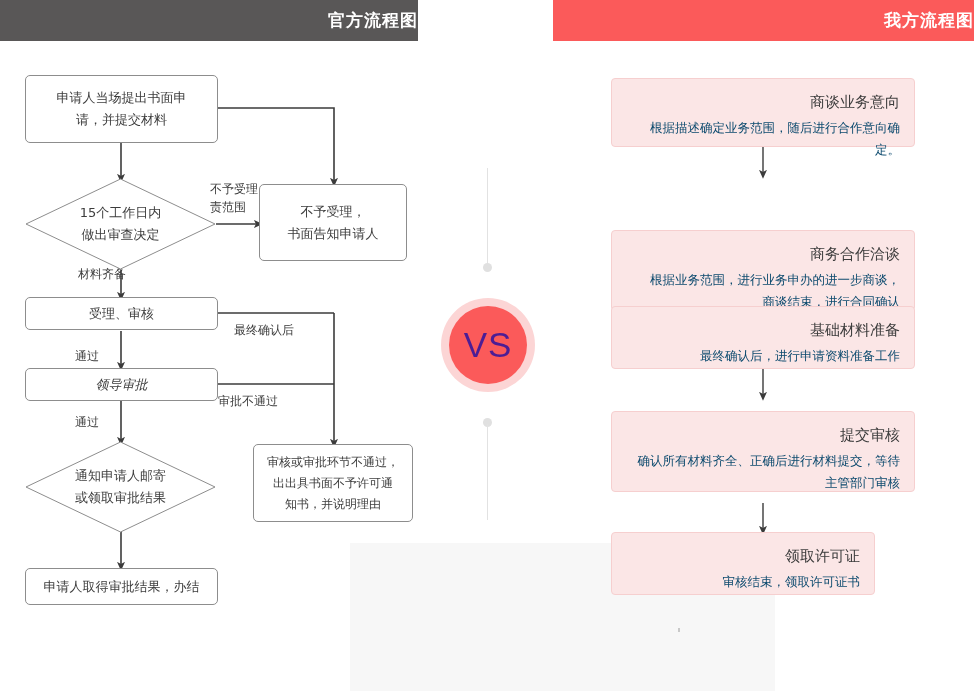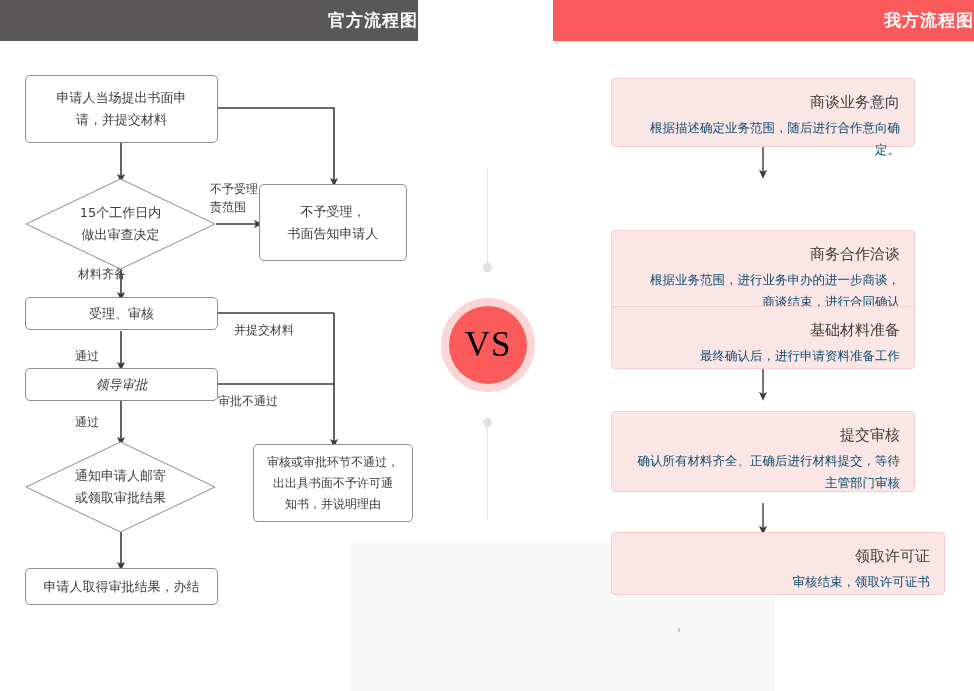--- a/index.html
+++ b/index.html
@@ -64,22 +64,22 @@
 
   
   .vs-ring{
     position:absolute;left:441px;top:298px;width:94px;height:94px;
     border-radius:50%;background:#fcd5d5;
   }
   .vs-core{
     position:absolute;left:449px;top:306px;width:78px;height:78px;
     border-radius:50%;background:#fb5a5a;
     display:flex;align-items:center;justify-content:center;
-    color:#000000;font-size:35px;font-weight:normal;letter-spacing:1px;
-    font-family:Liberation Serif, serif;
+    color:#4c1d95;font-size:35px;font-weight:normal;letter-spacing:1px;
+    font-family:Liberation Sans, sans-serif;
   }
   .vs-line{position:absolute;left:487px;width:1px;background:#e2e2e2;}
   .vs-line.top{top:168px;height:96px;}
   .vs-line.bot{top:424px;height:96px;}
   .vs-dot{
     position:absolute;left:483px;width:9px;height:9px;border-radius:50%;
     background:#e0e0e0;
   }
   .vs-dot.top{top:263px;}
   .vs-dot.bot{top:418px;}
@@ -169,21 +169,21 @@
   </div>
 
   <div class="node" style="left:25px;top:568px;width:193px;height:37px;">
     <span style="white-space:pre-line">申请人取得审批结果，办结</span>
   </div>
 
   <div class="edge-label wrap" style="left:210px;top:180px;">不予受理
 责范围</div>
   <div class="edge-label" style="left:38px;top:265px;margin-left:40px;">材料齐备</div>
   <div class="edge-label" style="left:75px;top:347px;">通过</div>
-  <div class="edge-label" style="left:234px;top:321px;">并提交材料</div>
+  <div class="edge-label" style="left:234px;top:321px;">最终确认后</div>
   <div class="edge-label" style="left:218px;top:392px;">审批不通过</div>
   <div class="edge-label" style="left:75px;top:413px;">通过</div>
 
   <div class="vs-line top"></div>
   <div class="vs-dot top"></div>
   <div class="vs-ring"></div>
   <div class="vs-core">
     <span>VS</span>
   </div>
   <div class="vs-dot bot"></div>
@@ -213,18 +213,18 @@
     <div class="t">基础材料准备</div>
     <div class="d" style="white-space:pre-line">最终确认后，进行申请资料准备工作</div>
   </div>
 
   <div class="pnode" style="left:611px;top:411px;width:304px;height:81px;">
     <div class="t">提交审核</div>
     <div class="d" style="white-space:pre-line">确认所有材料齐全、正确后进行材料提交，等待
 主管部门审核</div>
   </div>
 
-  <div class="pnode" style="left:611px;top:532px;width:334px;height:63px;">
+  <div class="pnode" style="left:611px;top:532px;width:264px;height:63px;">
     <div class="t">领取许可证</div>
     <div class="d" style="white-space:pre-line">审核结束，领取许可证书</div>
   </div>
 
 </div>
 
 </body></html>

